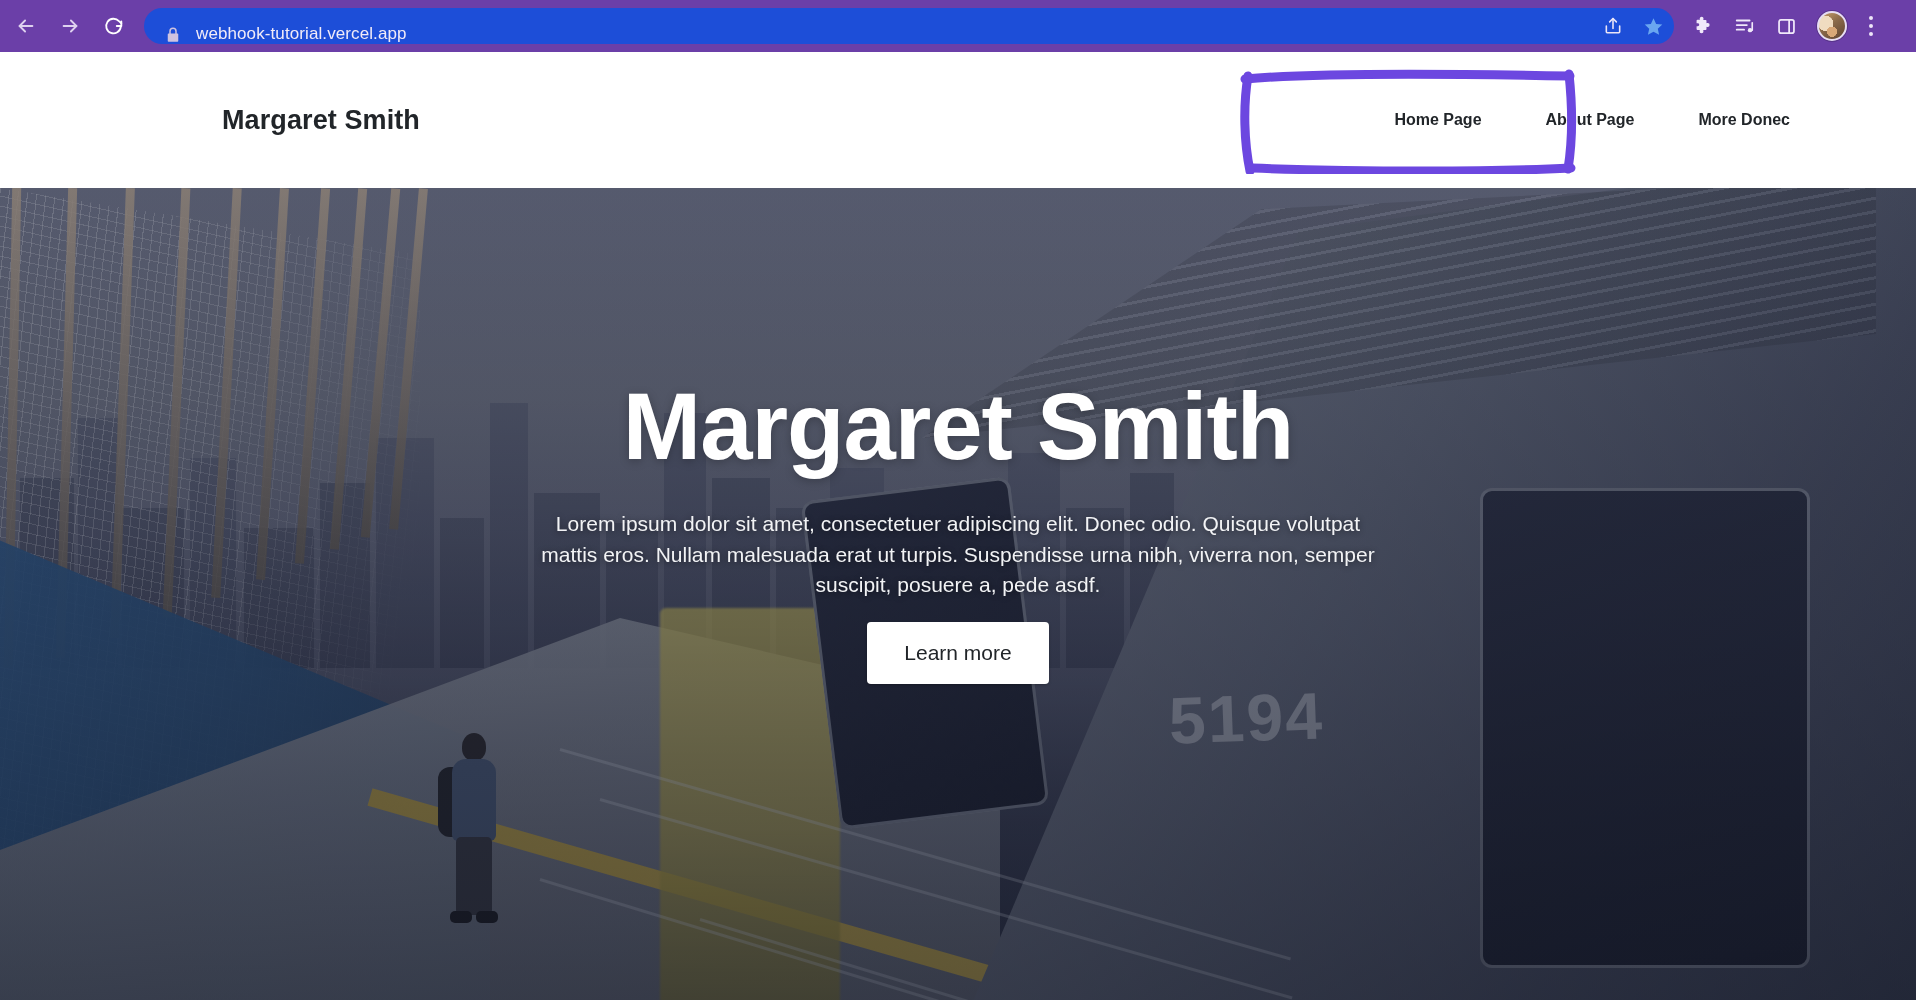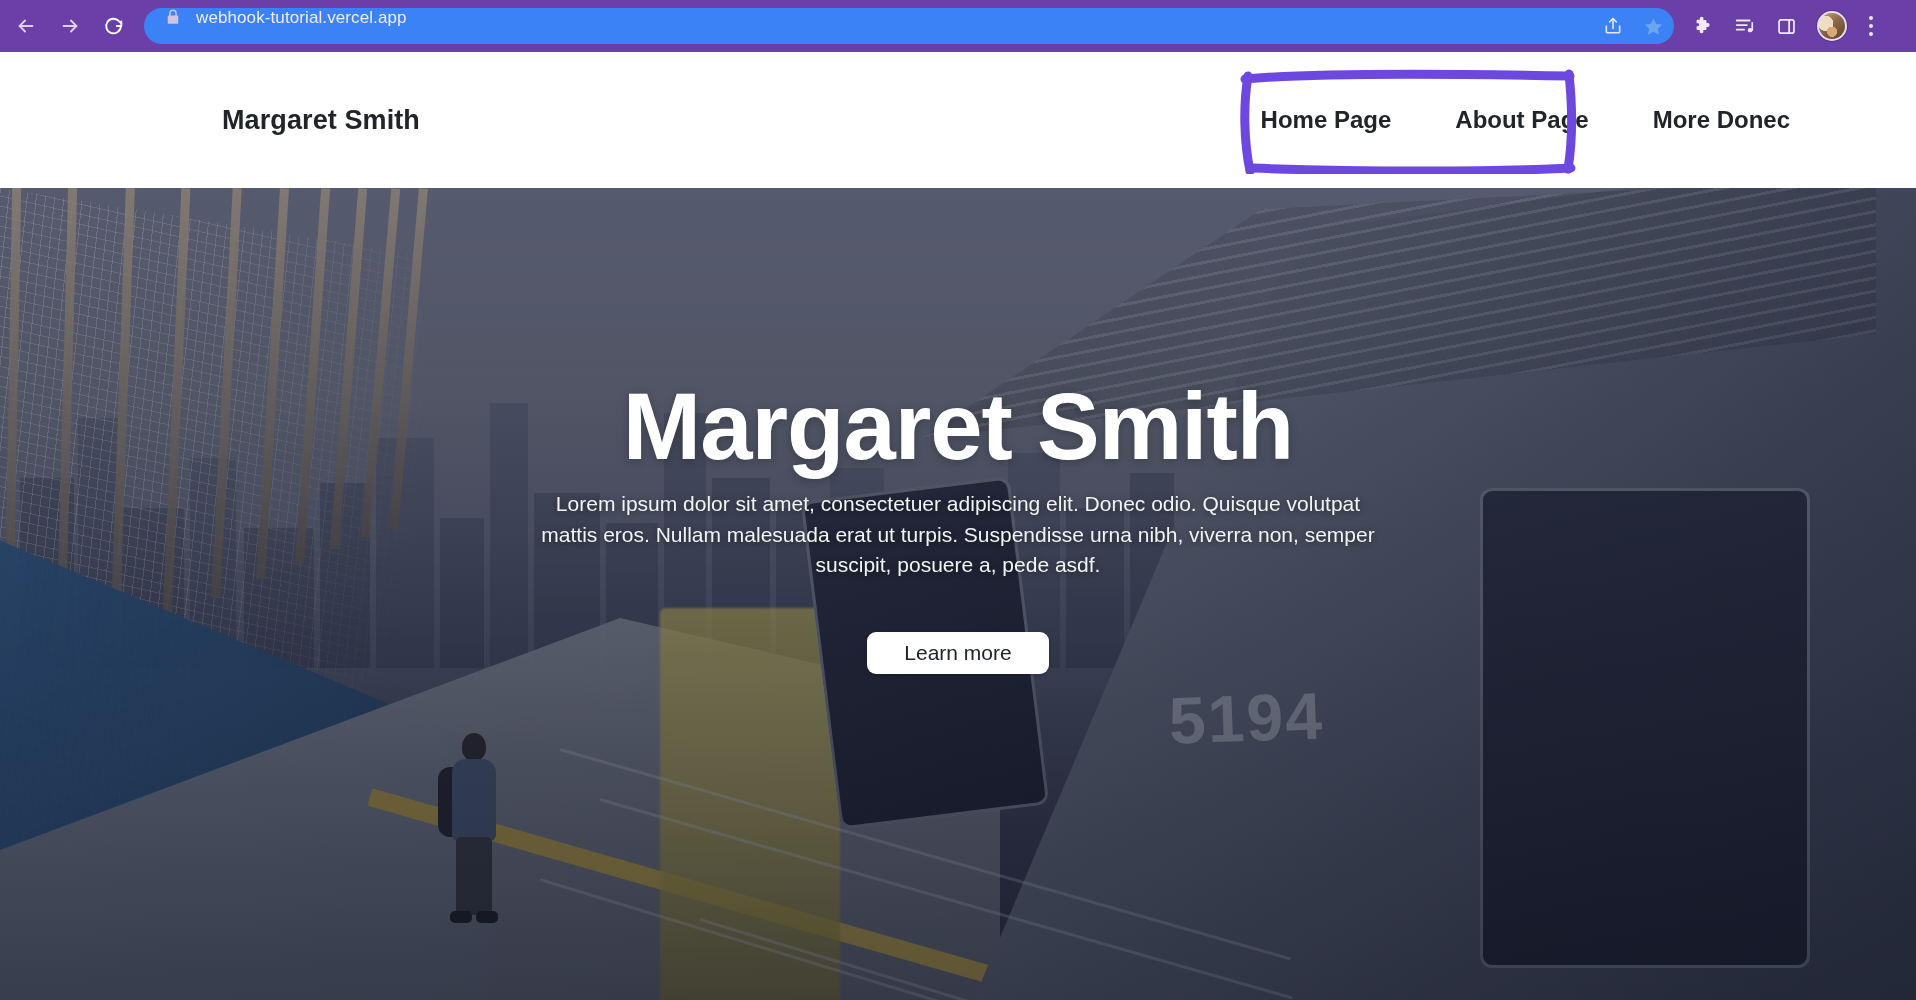--- a/index.html
+++ b/index.html
@@ -22,23 +22,23 @@
     width: 40px; height: 40px; border-radius: 50%;
     display: flex; align-items: center; justify-content: center;
     color: #e8dff5;
   }
   .nav-btn svg { display: block; }
 
   .omnibox {
     margin-left: 10px;
     height: 36px;
     width: 1530px;
-    background: #3b82f6;
+    background: #1d4ed8;
     border-radius: 18px;
-    display: flex; align-items: flex-start;
+    display: flex; align-items: flex-end;
     padding: 0 14px;
     position: relative;
   }
   .lock-icon { width: 18px; height: 18px; margin-left: 6px; margin-right: 14px; flex: 0 0 auto; }
   .url-text {
     color: #f1ebf8;
     font-size: 17px;
     letter-spacing: .1px;
     white-space: nowrap;
   }
@@ -78,21 +78,21 @@
     font-weight: bold;
     color: #212529;
     letter-spacing: .1px;
   }
   .site-nav {
     position: absolute; right: 126px; top: 50%;
     transform: translateY(-50%);
     display: flex; align-items: center; gap: 64px;
   }
   .nav-link {
-    font-size: 24px;
+    font-size: 16px;
     font-weight: bold;
     color: #212529;
     text-decoration: none;
     white-space: nowrap;
   }
 
   
   .annotation {
     position: absolute;
     left: 1238px; top: 68px;
@@ -232,36 +232,36 @@
     z-index: 5;
   }
   .hero-title {
     font-size: 94px;
     font-weight: bold;
     letter-spacing: -1px;
     line-height: 1.05;
     text-shadow: 0 2px 10px rgba(0,0,0,.25);
   }
   .hero-text {
-    margin: 12px auto 0;
+    margin: 32px auto 0;
     width: 860px;
     font-size: 21px;
     line-height: 1.47;
     color: #f2f3f5;
     text-shadow: 0 1px 6px rgba(0,0,0,.45);
   }
   .hero-btn {
     display: inline-block;
-    margin-top: 51px;
+    margin-top: 21px;
     background: #ffffff;
     color: #212529;
     font-size: 21px;
-    padding: 9px 37px;
+    padding: 19px 37px;
     border: none;
-    border-radius: 9px;
+    border-radius: 4px;
     cursor: pointer;
     font-family: "Liberation Sans", sans-serif;
     box-shadow: 0 1px 3px rgba(0,0,0,.25);
   }
 </style>
 </head>
 <body>
 
 <div class="browser-bar">
   <div class="nav-btns">

